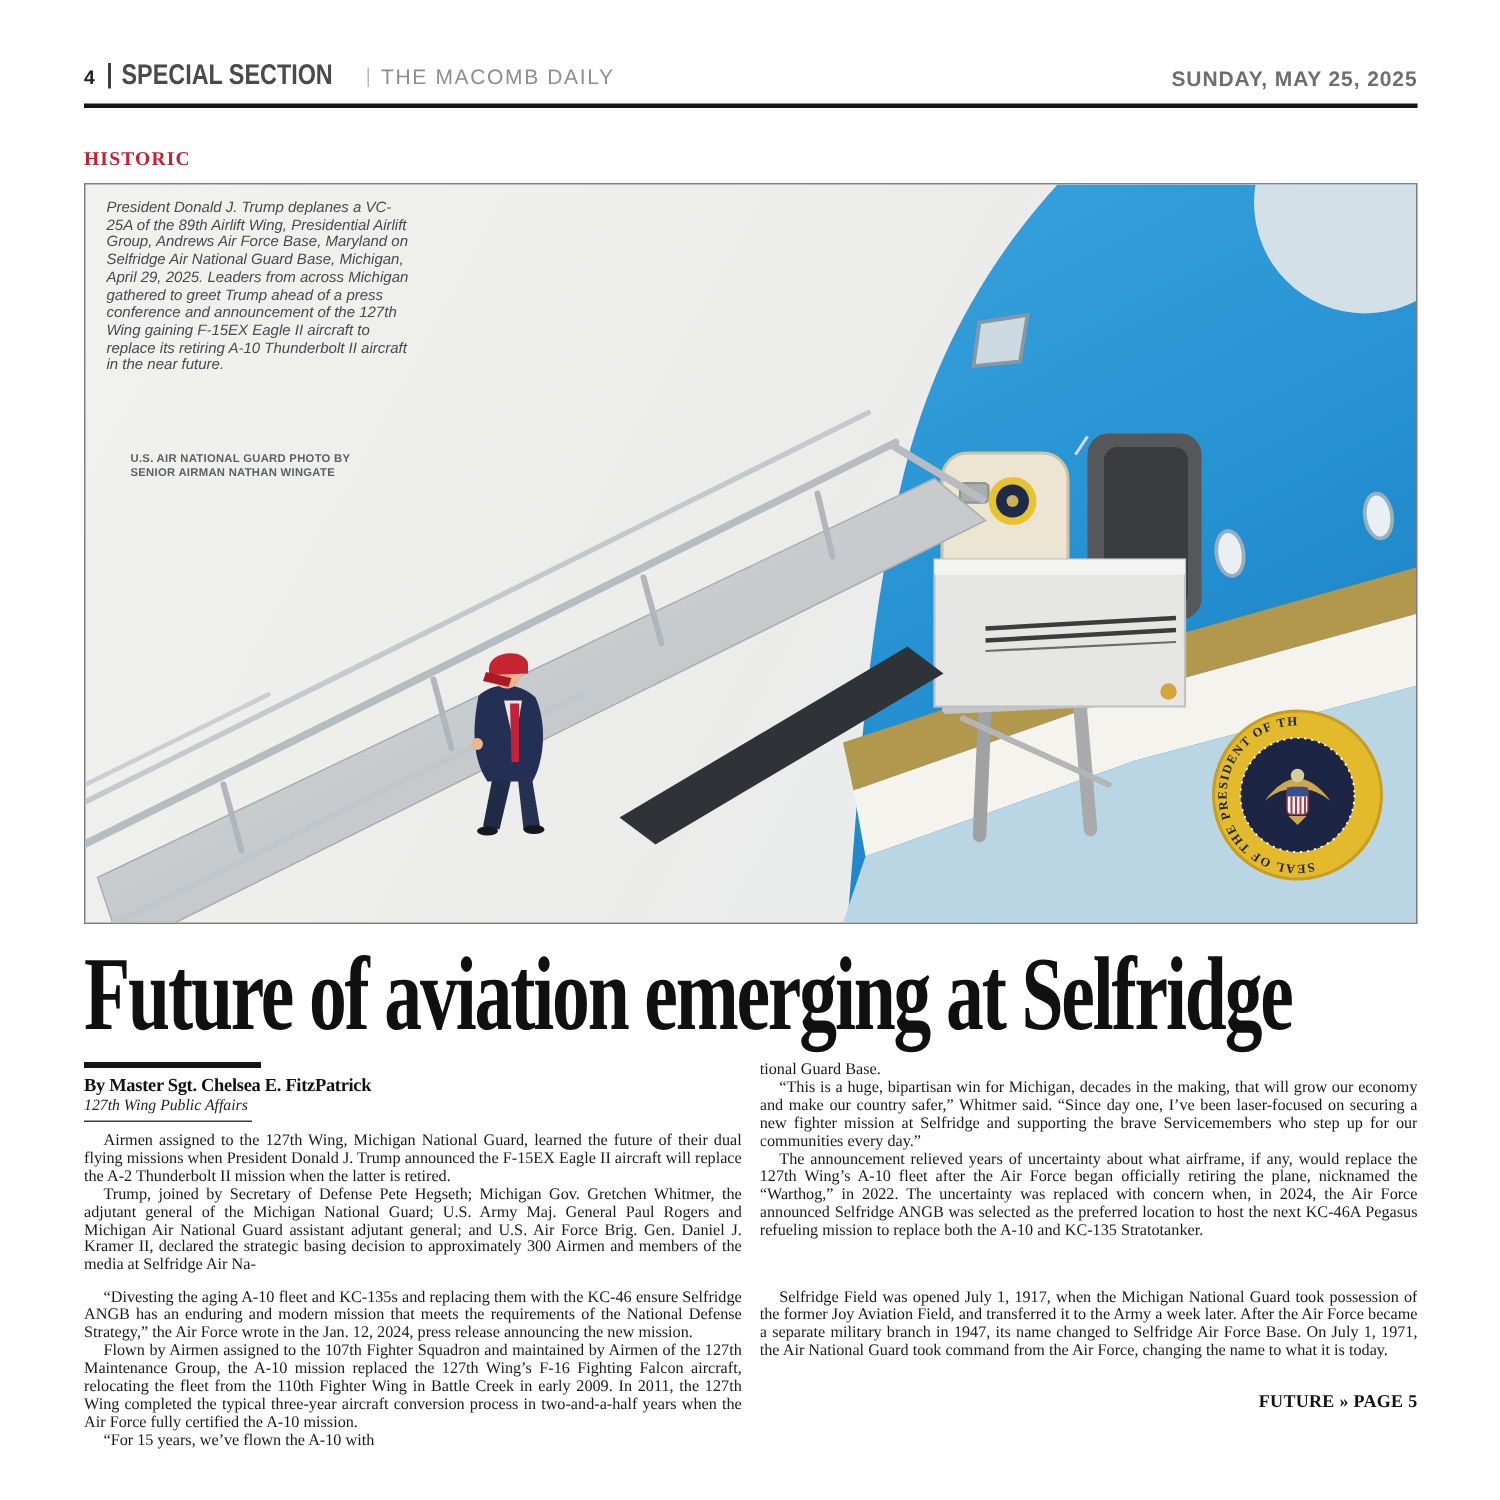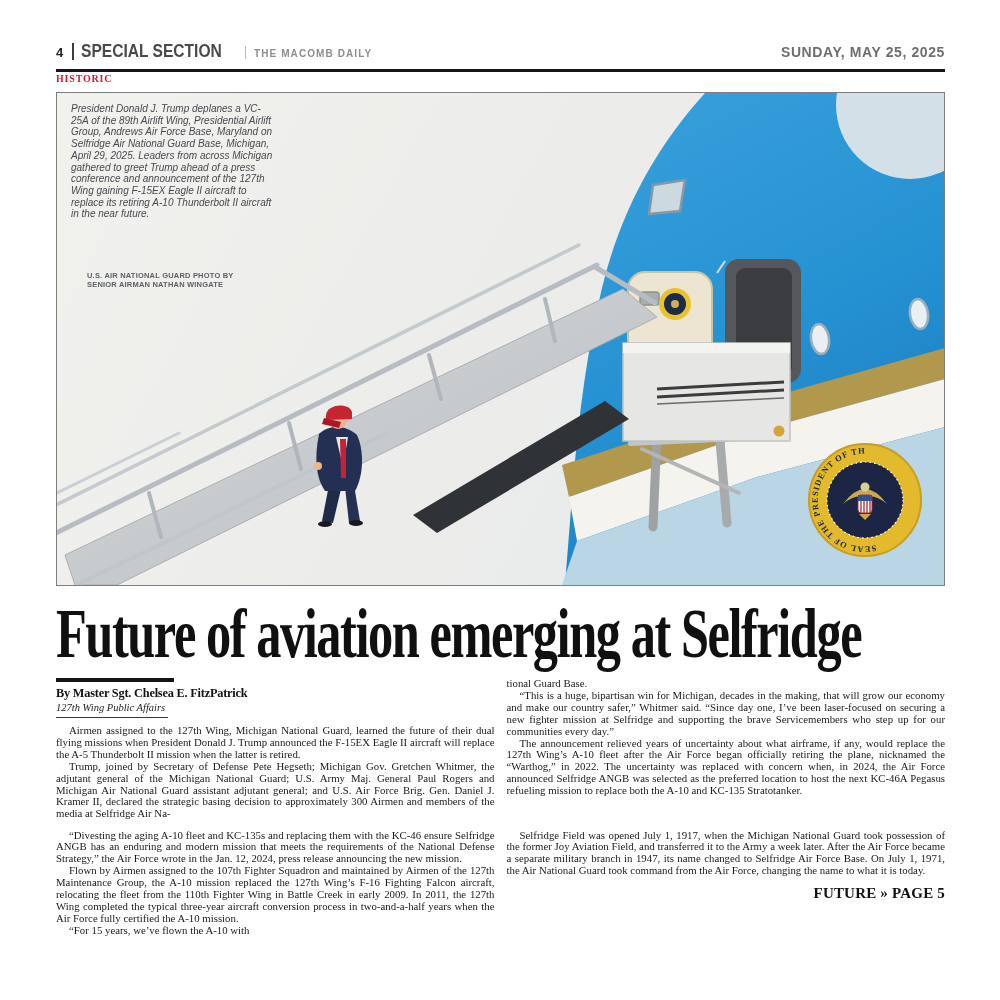--- a/index.html
+++ b/index.html
@@ -6,25 +6,25 @@
   body{width:1000px;height:1000px;position:relative;font-family:"Liberation Serif",serif;color:#1b1b1b;overflow:hidden;}
   .sheet{position:absolute;left:56px;top:40px;width:889px;}
 
   
   .masthead{position:relative;height:26px;}
   .mast-left{position:absolute;left:0;bottom:4px;display:flex;align-items:baseline;font-family:"Liberation Sans",sans-serif;}
   .page-num{font-weight:bold;font-size:13px;color:#222;}
   .mast-sep1{display:inline-block;width:2px;height:17px;background:#3d3d3d;margin:0 7px 0 9px;transform:translateY(3px);}
   .section-title{font-weight:bold;font-size:19px;color:#4a4a4a;letter-spacing:0px;transform:scaleX(.82);transform-origin:0 100%;display:inline-block;white-space:nowrap;}
   .mast-sep2{display:inline-block;width:1px;height:13px;background:#b7b7b7;margin:0 8px 0 -8px;transform:translateY(2px);}
-  .pub-name{font-weight:bold;font-size:10px;color:#8e8e8e;letter-spacing:1.1px;}
+  .pub-name{font-weight:normal;font-size:14px;color:#8e8e8e;letter-spacing:1.1px;}
   .mast-date{position:absolute;right:0;bottom:6px;font-family:Liberation Sans, sans-serif;font-size:14px;color:#6e6e6e;letter-spacing:.6px;font-weight:bold;}
   .mast-rule{height:3px;background:#161616;margin-top:3px;}
 
-  .kicker{margin-top:1px;font-family:"Liberation Serif",serif;font-weight:bold;font-size:10px;letter-spacing:.8px;color:#d11a2e;}
+  .kicker{margin-top:26px;font-family:"Liberation Serif",serif;font-weight:bold;font-size:13px;letter-spacing:.8px;color:#d11a2e;}
 
   
   .photo{position:relative;margin-top:8px;width:887px;height:492px;border:1px solid #7e7e7e;background:#ededeb;overflow:hidden;}
   .photo svg{position:absolute;left:0;top:0;}
   .caption-overlay{position:absolute;left:14px;top:10px;width:204px;font-family:"Liberation Sans",sans-serif;font-size:10px;line-height:11.7px;color:#46494d;font-style:italic;}
   .credit-overlay{position:absolute;left:30px;top:178px;width:178px;text-align:left;font-family:"Liberation Sans",sans-serif;font-weight:bold;font-size:7.5px;line-height:9px;letter-spacing:.2px;color:#5c6064;}
 
   
   .headline{margin-top:8px;height:78px;overflow:hidden;text-align:right;}
   .headline-inner{display:inline-block;white-space:nowrap;font-family:"Liberation Serif",serif;font-weight:bold;font-size:70px;letter-spacing:-2px;color:#101010;transform:scaleX(.72);transform-origin:0 55%;}
@@ -32,21 +32,21 @@
   
   .article{margin-top:6px;display:grid;grid-template-columns:repeat(2,1fr);column-gap:12px;height:268px;overflow:hidden;}
   .col{overflow:hidden;position:relative;}
   .byline-block{margin-bottom:7px;}
   .byline-bar{width:118px;height:4px;background:#141414;margin-bottom:4px;}
   .byline{font-weight:bold;font-size:12.3px;letter-spacing:-.2px;color:#111;}
   .byline-org{font-style:italic;font-size:10.5px;color:#222;margin-top:1px;}
   .byline-rule{width:112px;height:1px;background:#3a3a3a;margin-top:4px;}
   .body-p{margin:0;text-indent:13px;text-align:justify;font-size:10.8px;line-height:11.9px;color:#191919;}
   .body-p.cont{text-indent:0;}
-  .jump{margin-top:8px;text-align:right;font-weight:bold;font-size:15px;letter-spacing:.2px;color:#111;font-family:"Liberation Serif",serif;}
+  .jump{margin-top:20px;text-align:right;font-weight:bold;font-size:12px;letter-spacing:.2px;color:#111;font-family:"Liberation Serif",serif;}
 </style>
 </head>
 <body>
 
 <div class="sheet">
 
   <div class="masthead">
     <div class="mast-left">
       <span class="page-num">4</span>
       <span class="mast-sep1"></span>
@@ -182,21 +182,21 @@
 
   <div class="article">
     <div class="col">
       <div class="byline-block">
         <div class="byline-bar"></div>
         <div class="byline">By Master Sgt. Chelsea E. FitzPatrick</div>
         <div class="byline-org">127th Wing Public Affairs</div>
         <div class="byline-rule"></div>
       </div>
       <div>
-          <p class="body-p">Airmen assigned to the 127th Wing, Michigan National Guard, learned the future of their dual flying missions when President Donald J. Trump announced the F-15EX Eagle II aircraft will replace the A-5 Thunderbolt II mission when the latter is retired.</p>
+          <p class="body-p">Airmen assigned to the 127th Wing, Michigan National Guard, learned the future of their dual flying missions when President Donald J. Trump announced the F-15EX Eagle II aircraft will replace the A-2 Thunderbolt II mission when the latter is retired.</p>
           <p class="body-p">Trump, joined by Secretary of Defense Pete Hegseth; Michigan Gov. Gretchen Whitmer, the adjutant general of the Michigan National Guard; U.S. Army Maj. General Paul Rogers and Michigan Air National Guard assistant adjutant general; and U.S. Air Force Brig. Gen. Daniel J. Kramer II, declared the strategic basing decision to approximately 300 Airmen and members of the media at Selfridge Air Na-</p>
         </div>
     </div>
     <div class="col">
         <div>
           <p class="body-p cont">tional Guard Base.</p>
           <p class="body-p">“This is a huge, bipartisan win for Michigan, decades in the making, that will grow our economy and make our country safer,” Whitmer said. “Since day one, I’ve been laser-focused on securing a new fighter mission at Selfridge and supporting the brave Servicemembers who step up for our communities every day.”</p>
           <p class="body-p">The announcement relieved years of uncertainty about what airframe, if any, would replace the 127th Wing’s A-10 fleet after the Air Force began officially retiring the plane, nicknamed the “Warthog,” in 2022. The uncertainty was replaced with concern when, in 2024, the Air Force announced Selfridge ANGB was selected as the preferred location to host the next KC-46A Pegasus refueling mission to replace both the A-10 and KC-135 Stratotanker.</p>
         </div>
       </div>

